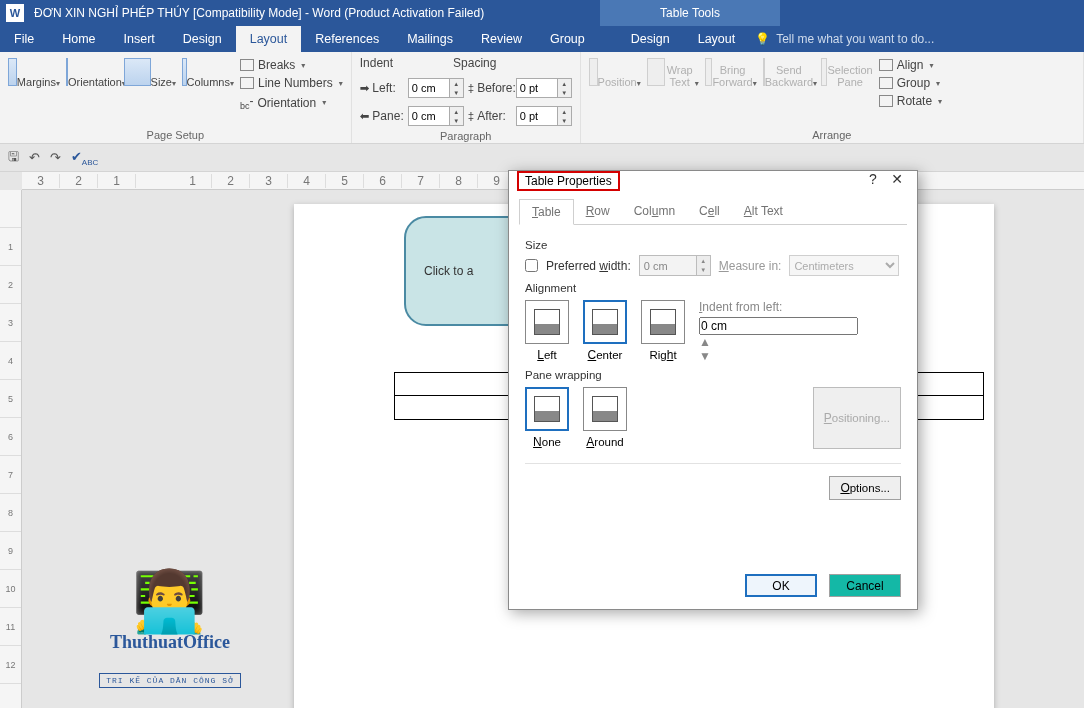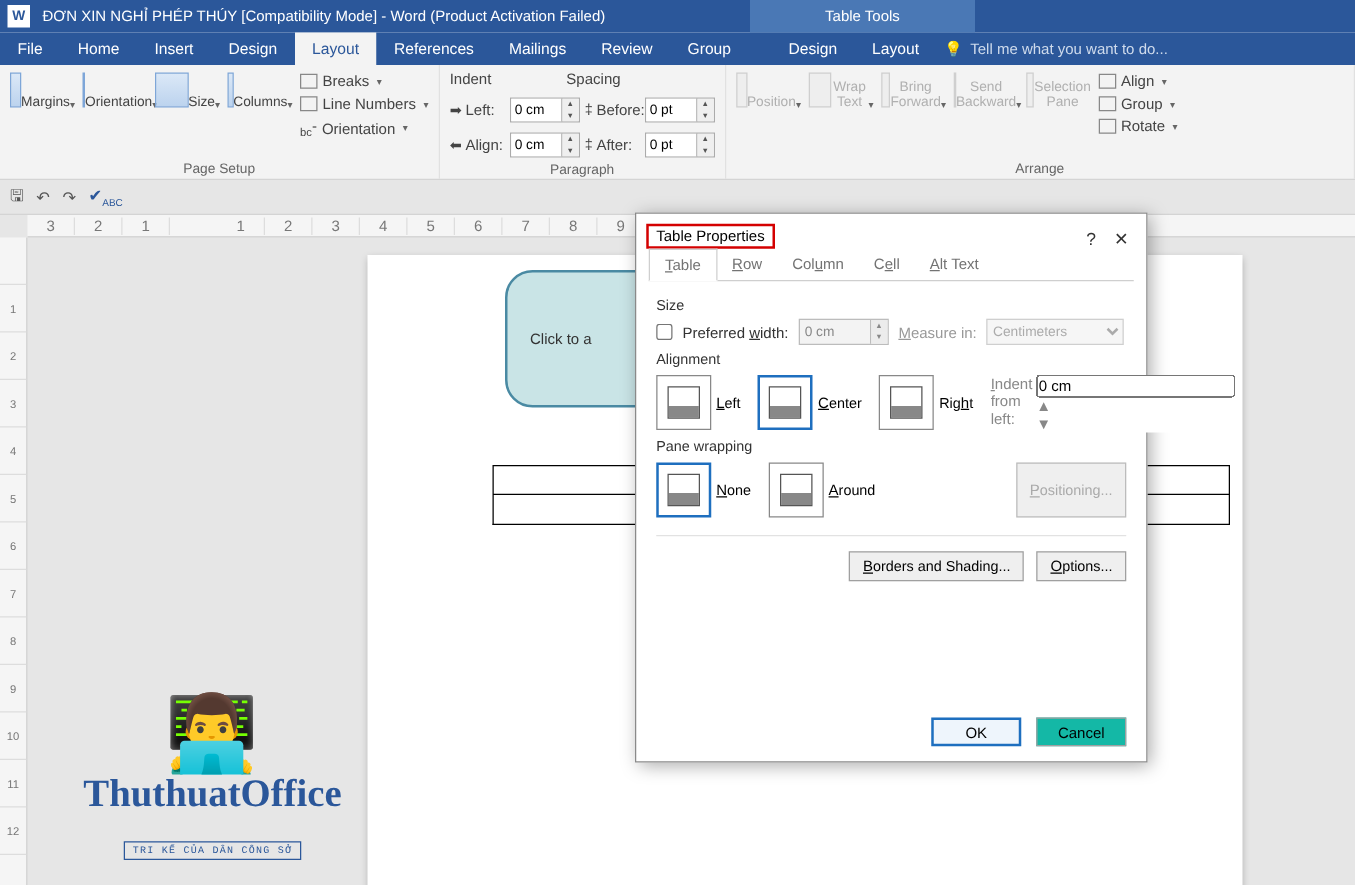--- a/index.html
+++ b/index.html
@@ -43,48 +43,48 @@
 .ruler-v{position:absolute;left:0;top:18px;width:22px;bottom:0;background:#f5f5f5;border-right:1px solid #ccc;}
 .ruler-v .t{height:38px;font-size:9px;color:#777;display:flex;align-items:center;justify-content:center;border-bottom:1px solid #ddd;}
 .page{position:absolute;left:294px;top:32px;width:700px;height:520px;background:#fff;box-shadow:0 2px 6px rgba(0,0,0,0.25);}
 .shape{position:absolute;left:110px;top:12px;width:480px;height:110px;background:#c9e4e6;border:2px solid #4a8aa3;border-radius:22px;display:flex;align-items:center;padding:0 18px;font-size:26px;color:#333;font-family:Calibri,sans-serif;}
 .shape .r{margin-left:auto;}
 .tbl{position:absolute;left:100px;top:168px;width:590px;}
 .tbl .row{height:24px;border:1px solid #000;}
 .tbl .row+.row{border-top:none;}
 .watermark{position:absolute;left:60px;bottom:20px;width:220px;color:#2b579a;text-align:center;}
 .watermark .logo{font-size:60px;line-height:60px;}
-.watermark .t1{font-family:Georgia,serif;font-size:31px;font-weight:bold;}
+.watermark .t1{font-family:Georgia,serif;font-size:18px;font-weight:bold;}
 .watermark .t2{font-size:8px;letter-spacing:1px;border:1px solid #2b579a;padding:2px 6px;display:inline-block;margin-top:20px;font-family:Liberation Mono, monospace;}
 .dialog{position:absolute;left:508px;top:170px;width:410px;height:440px;background:#fff;border:1px solid #8a8a8a;box-shadow:3px 3px 14px rgba(0,0,0,0.35);}
-.dlg-title{height:28px;display:flex;align-items:flex-end;padding:0 8px;font-size:12px;}
+.dlg-title{height:28px;display:flex;align-items:flex-start;padding:0 8px;font-size:12px;}
 .dlg-title .txt{border:2px solid #d40000;padding:1px 6px;}
 .dlg-title .sp{flex:1;}
 .dlg-title .hb{width:24px;text-align:center;font-size:14px;color:#333;cursor:pointer;}
 .dlg-tabs{display:flex;border-bottom:1px solid #cfcfcf;margin:0 10px;}
 .dlg-tabs .dt{padding:5px 12px;font-size:12px;cursor:pointer;color:#737373;}
 .dlg-tabs .dt.active{border:1px solid #cfcfcf;border-bottom:1px solid #fff;margin-bottom:-1px;background:#fff;}
 .dlg-body{padding:8px 16px;}
 .sect{font-size:11.5px;color:#333;margin:6px 0 4px 0;}
 .pw-row{display:flex;align-items:center;gap:8px;}
 .pw-row input[type=checkbox]{width:13px;height:13px;}
 .pw-row .lbl{color:#333;}
 .pw-row .spin{width:72px;height:21px;border:1px solid #bcbcbc;background:#f3f3f3;display:flex;}
 .pw-row .spin input{border:none;width:56px;background:transparent;font-size:11px;padding:0 4px;color:#888;}
 .pw-row .spin .ud{width:14px;border-left:1px solid #bcbcbc;display:flex;flex-direction:column;}
 .pw-row .spin .ud div{flex:1;font-size:6px;display:flex;align-items:center;justify-content:center;color:#888;background:#ececec;}
 .pw-row .mlbl{color:#999;}
 .pw-row select{width:110px;height:21px;border:1px solid #bcbcbc;background:#f3f3f3;color:#888;font-size:11px;}
 .align-row{display:flex;gap:14px;align-items:flex-start;margin-top:6px;}
-.align-opt{display:flex;flex-direction:row;align-items:center;gap:4px;cursor:pointer;}
+.align-opt{display:flex;flex-direction:column;align-items:center;gap:4px;cursor:pointer;}
 .align-opt .box{width:44px;height:44px;border:1px solid #888;display:flex;align-items:center;justify-content:center;}
 .align-opt.sel .box{border:2px solid #1e6fbf;}
 .align-opt .mini{width:26px;height:26px;background:linear-gradient(#fff 60%, #888 60%);border:1px solid #555;}
 .align-opt .albl{font-size:11.5px;}
-.indent-col{display:flex;flex-direction:row;gap:3px;color:#888;font-size:11.5px;}
+.indent-col{display:flex;flex-direction:column;gap:3px;color:#888;font-size:11.5px;}
 .wrap-row{display:flex;gap:14px;margin-top:6px;}
 .pos-btn{margin-left:auto;padding:4px 10px;border:1px solid #bcbcbc;background:#efefef;color:#aaa;font-size:11.5px;}
 .dlg-bot{border-top:1px solid #e2e2e2;margin-top:14px;padding-top:12px;display:flex;gap:10px;justify-content:flex-end;}
 .dlg-bot .b{padding:4px 10px;border:1px solid #a0a0a0;background:#efefef;font-size:11.5px;cursor:pointer;}
 .dlg-foot{position:absolute;left:0;right:0;bottom:12px;display:flex;justify-content:flex-end;gap:12px;padding:0 16px;}
 .dlg-foot .b{width:72px;height:23px;border:1px solid #a0a0a0;background:#14b8a6;font-size:12px;cursor:pointer;}
 .dlg-foot .b.ok{border:2px solid #1e6fbf;background:#eef5fc;text-align:center;}
 .l-marker{position:absolute;left:2px;top:174px;font-size:9px;font-weight:bold;color:#5a7a43;background:#fff;border:1px solid #ccc;padding:0 2px;}
 .u{text-decoration:underline;}
 </style>
@@ -178,21 +178,21 @@
         <span class="lbl">‡ <span>Before:</span></span>
         <div class="spin">
             <input value="0 pt" style="">
             <div class="ud">
               <div>▲</div>
               <div>▼</div>
             </div>
           </div>
       </div>
       <div class="is-row">
-        <span class="lbl">⬅ <span>Align:</span></span>
+        <span class="lbl">⬅ <span>Pane:</span></span>
         <div class="spin">
             <input value="0 cm" style="">
             <div class="ud">
               <div>▲</div>
               <div>▼</div>
             </div>
           </div>
         <span class="lbl">‡ <span>After:</span></span>
         <div class="spin">
             <input value="0 pt" style="">
@@ -392,21 +392,20 @@
       <div class="align-opt">
           <div class="box">
             <div class="mini"></div>
           </div>
           <div class="albl"><span class="u">A</span>round</div>
         </div>
       <button class="pos-btn" disabled=""><span class="u">P</span>ositioning...</button>
     </div>
 
     <div class="dlg-bot">
-      <button class="b"><span class="u">B</span>orders and Shading...</button>
       <button class="b"><span class="u">O</span>ptions...</button>
     </div>
   </div>
   <div class="dlg-foot">
     <button class="b ok">OK</button>
     <button class="b">Cancel</button>
   </div>
 </div>
 
 </body></html>

